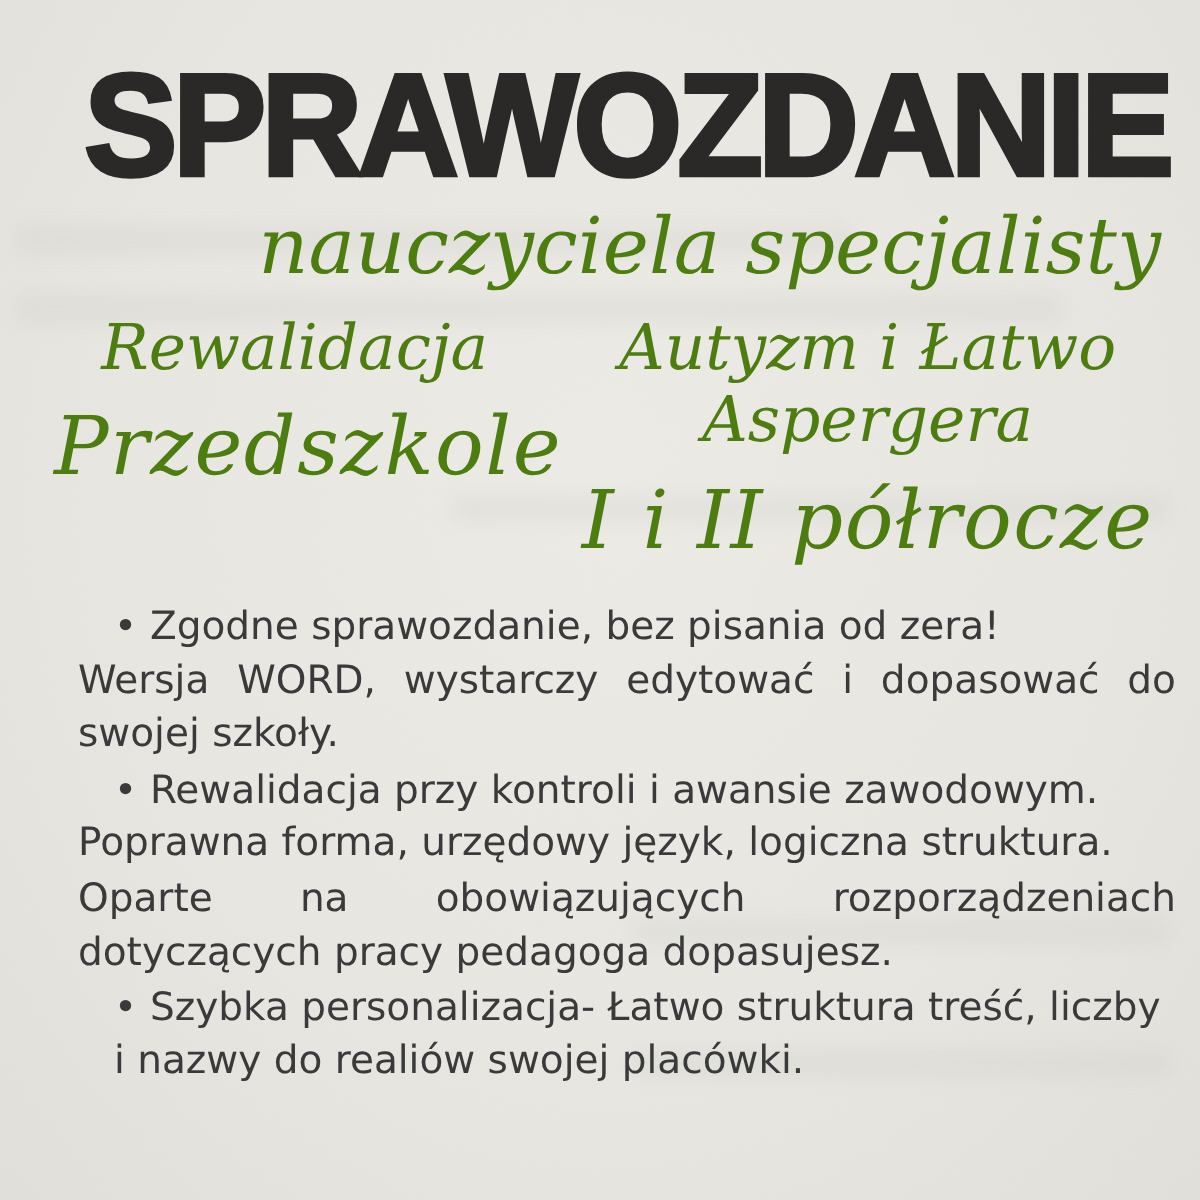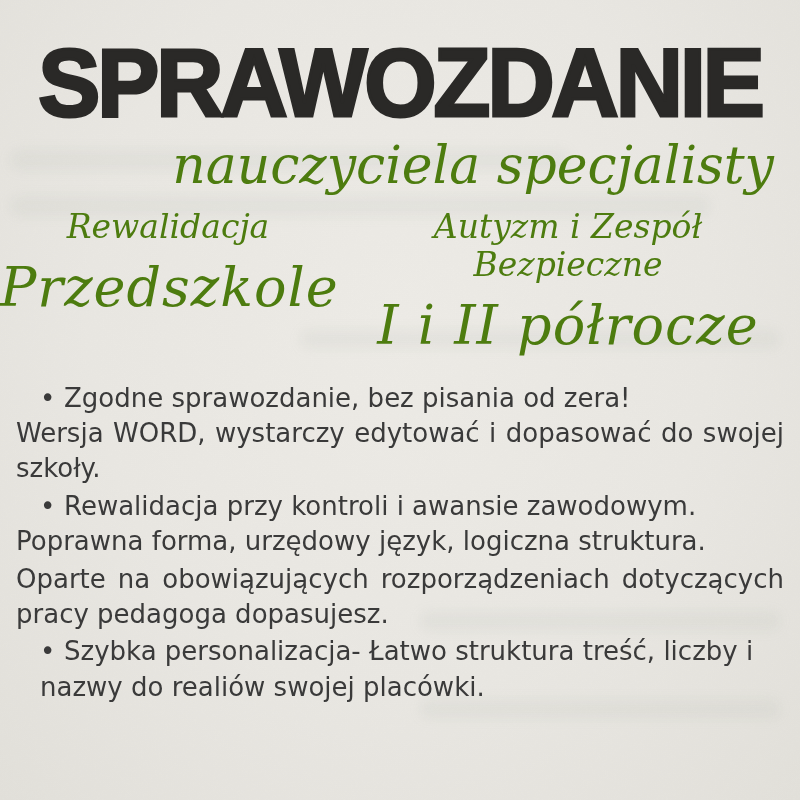--- a/index.html
+++ b/index.html
@@ -18,21 +18,21 @@
     pointer-events: none;
     z-index: 1;
   }
   .ghost-band {
     position: absolute;
     background: rgba(160, 166, 158, 0.10);
     border-radius: 10px;
     filter: blur(6px);
     z-index: 0;
   }
-  .content { position: relative; z-index: 2; }
+  .content { position: relative; z-index: 2; padding-left: 36px; }
 
   .main-title {
     margin: 0;
     padding-top: 34px;
     text-align: center;
     font-family: "Liberation Sans", sans-serif;
     font-weight: bold;
     font-size: 93px;
     letter-spacing: -3px;
     line-height: 1.0;
@@ -52,21 +52,21 @@
     letter-spacing: 0px;
   }
 
   .tag-grid {
     display: flex;
     margin-top: 14px;
     align-items: flex-start;
   }
   .tag-col-left  { width: 42%; text-align: center; }
   .tag-col-right { width: 58%; text-align: center; }
-  .tag-small { font-size: 33px; line-height: 1.15; }
+  .tag-small { font-size: 42px; line-height: 1.15; }
   .tag-large { font-size: 54px; line-height: 1.05; margin-top: 14px; letter-spacing: 1px; }
 
   .features {
     margin: 26px 16px 0 16px;
     font-size: 26px;
     line-height: 1.36;
     color: #3a3a3a;
   }
   .feature-headline {
     margin: 0;
@@ -106,21 +106,21 @@
   <h1 class="main-title">SPRAWOZDANIE</h1>
 
   <div class="subtitle script">nauczyciela specjalisty</div>
 
   <div class="tag-grid">
     <div class="tag-col-left">
       <div class="tag-small script">Rewalidacja</div>
       <div class="tag-large script">Przedszkole</div>
     </div>
     <div class="tag-col-right">
-      <div class="tag-small script">Autyzm i Zespół Bezpieczne</div>
+      <div class="tag-small script">Autyzm i Łatwo Aspergera</div>
       <div class="tag-large script">I i II półrocze</div>
     </div>
   </div>
 
   <div class="features">
 
     <div class="feature-block">
       <p class="feature-headline"><span class="bullet-glyph">•</span><span>Zgodne sprawozdanie, bez pisania od zera!</span></p>
       <p class="feature-desc">Wersja WORD, wystarczy edytować i dopasować do swojej szkoły.</p>
     </div>

